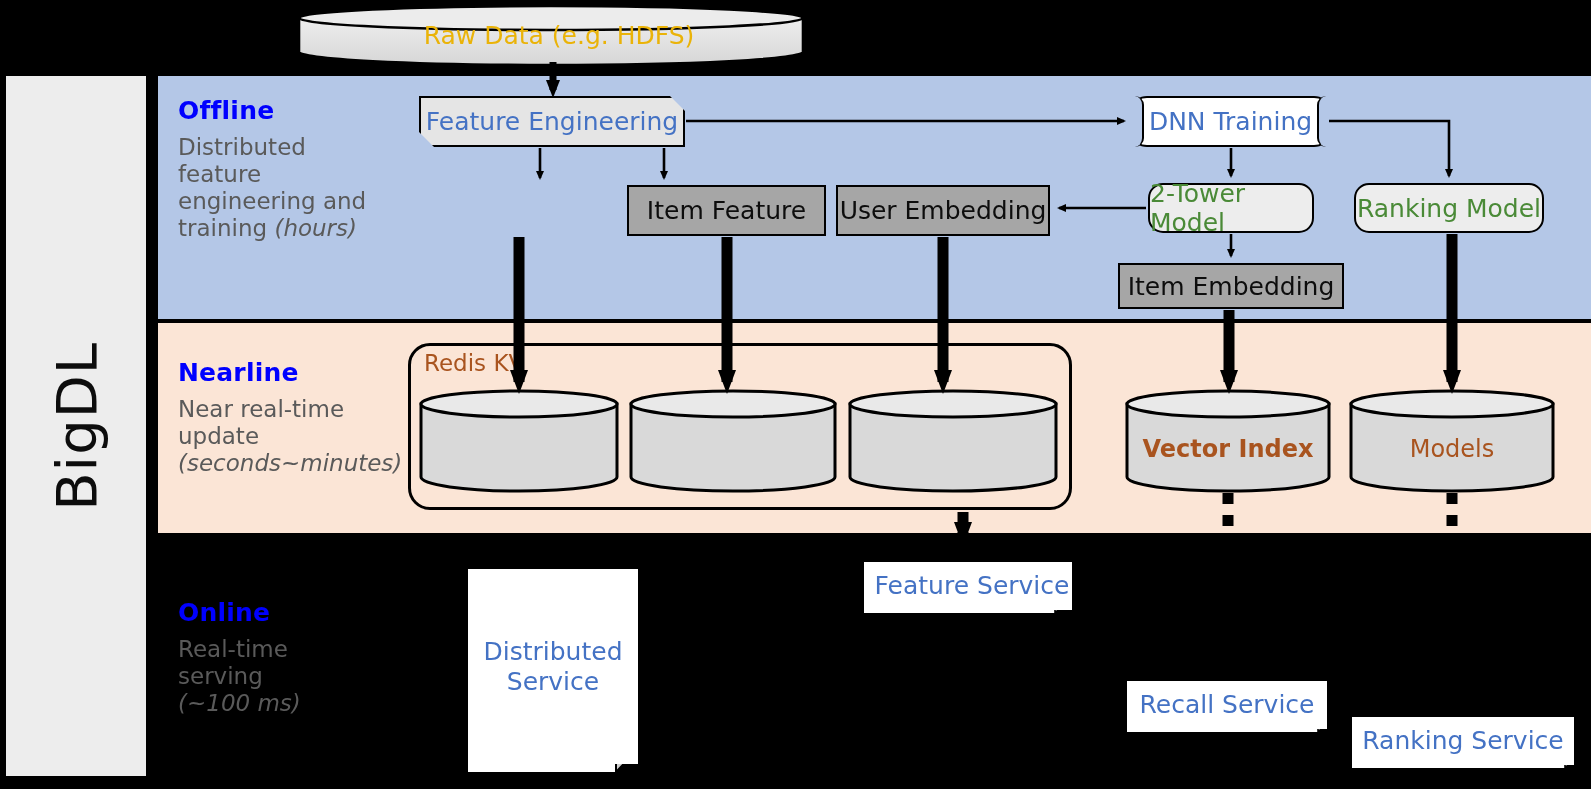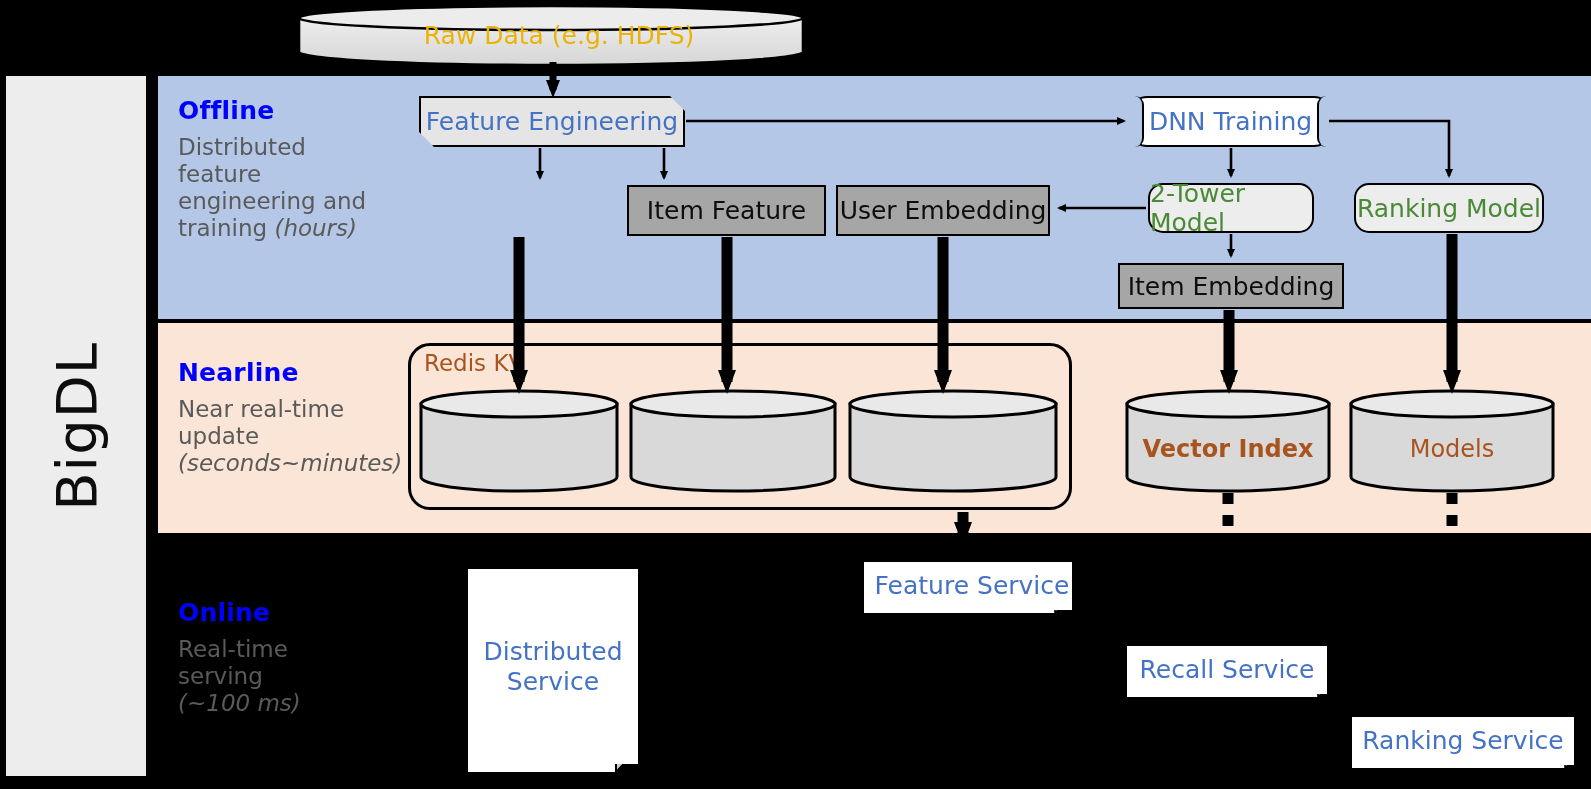--- a/index.html
+++ b/index.html
@@ -201,21 +201,21 @@
   </div>
 
   <div class="abs" style="left:864px;top:562px;width:200px;height:51px;">
     <svg width="200" height="51" viewBox="0 0 200 51" style="position:absolute;left:0;top:0;">
       <path d="M0,0 H200 V42 L191,51 H0 Z" fill="#ffffff"></path>
       <path d="M191,51 L191,43 L200,42 Z" fill="#c9c9c9" stroke="#000" stroke-width="1.6"></path>
     </svg>
     <div class="abs doc-card" style="left:8px;top:0;width:200px;height:48px;">Feature Service</div>
   </div>
 
-  <div class="abs" style="left:1127px;top:646px;width:200px;height:44px;border-radius:17px;">
+  <div class="abs" style="left:1127px;top:681px;width:200px;height:44px;border-radius:17px;">
     <svg width="200" height="51" viewBox="0 0 200 51" style="position:absolute;left:0;top:0;">
       <path d="M0,0 H200 V42 L191,51 H0 Z" fill="#ffffff"></path>
       <path d="M191,51 L191,43 L200,42 Z" fill="#c9c9c9" stroke="#000" stroke-width="1.6"></path>
     </svg>
     <div class="abs doc-card" style="left:0;top:0;width:200px;height:48px;">Recall Service</div>
   </div>
 
   <div class="abs" style="left:1352px;top:717px;width:222px;height:51px;">
     <svg width="222" height="51" viewBox="0 0 222 51" style="position:absolute;left:0;top:0;">
       <path d="M0,0 H222 V42 L213,51 H0 Z" fill="#ffffff"></path>

